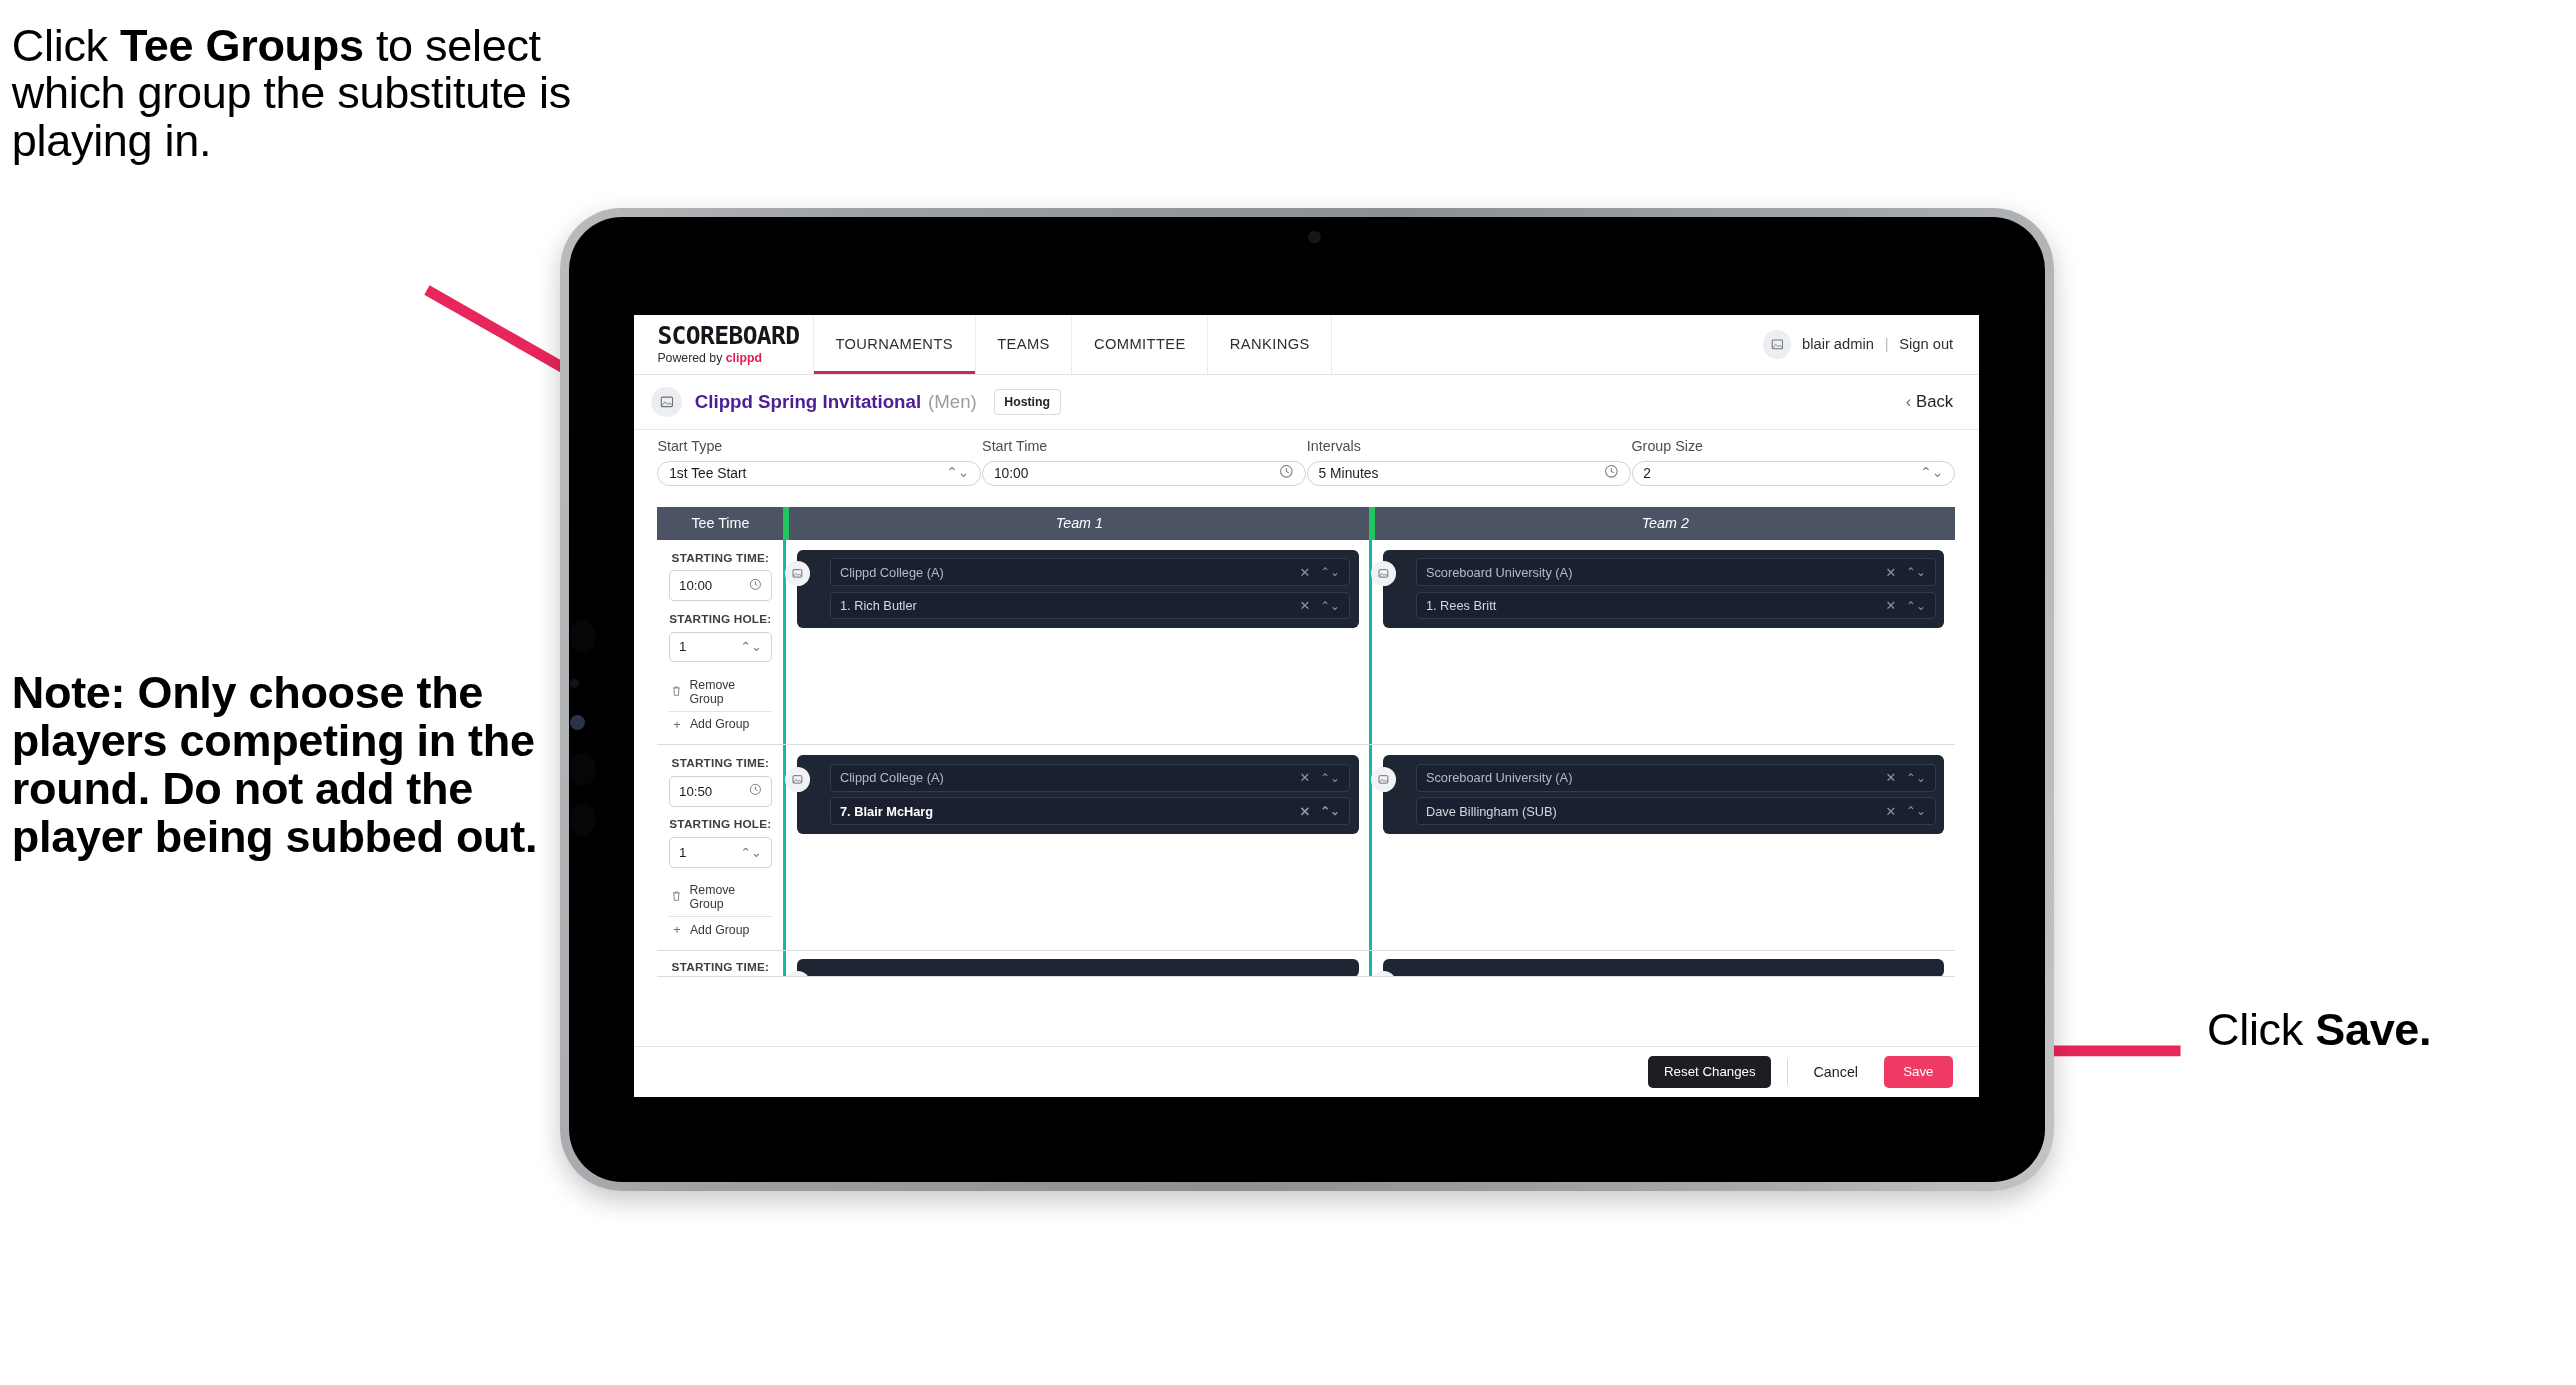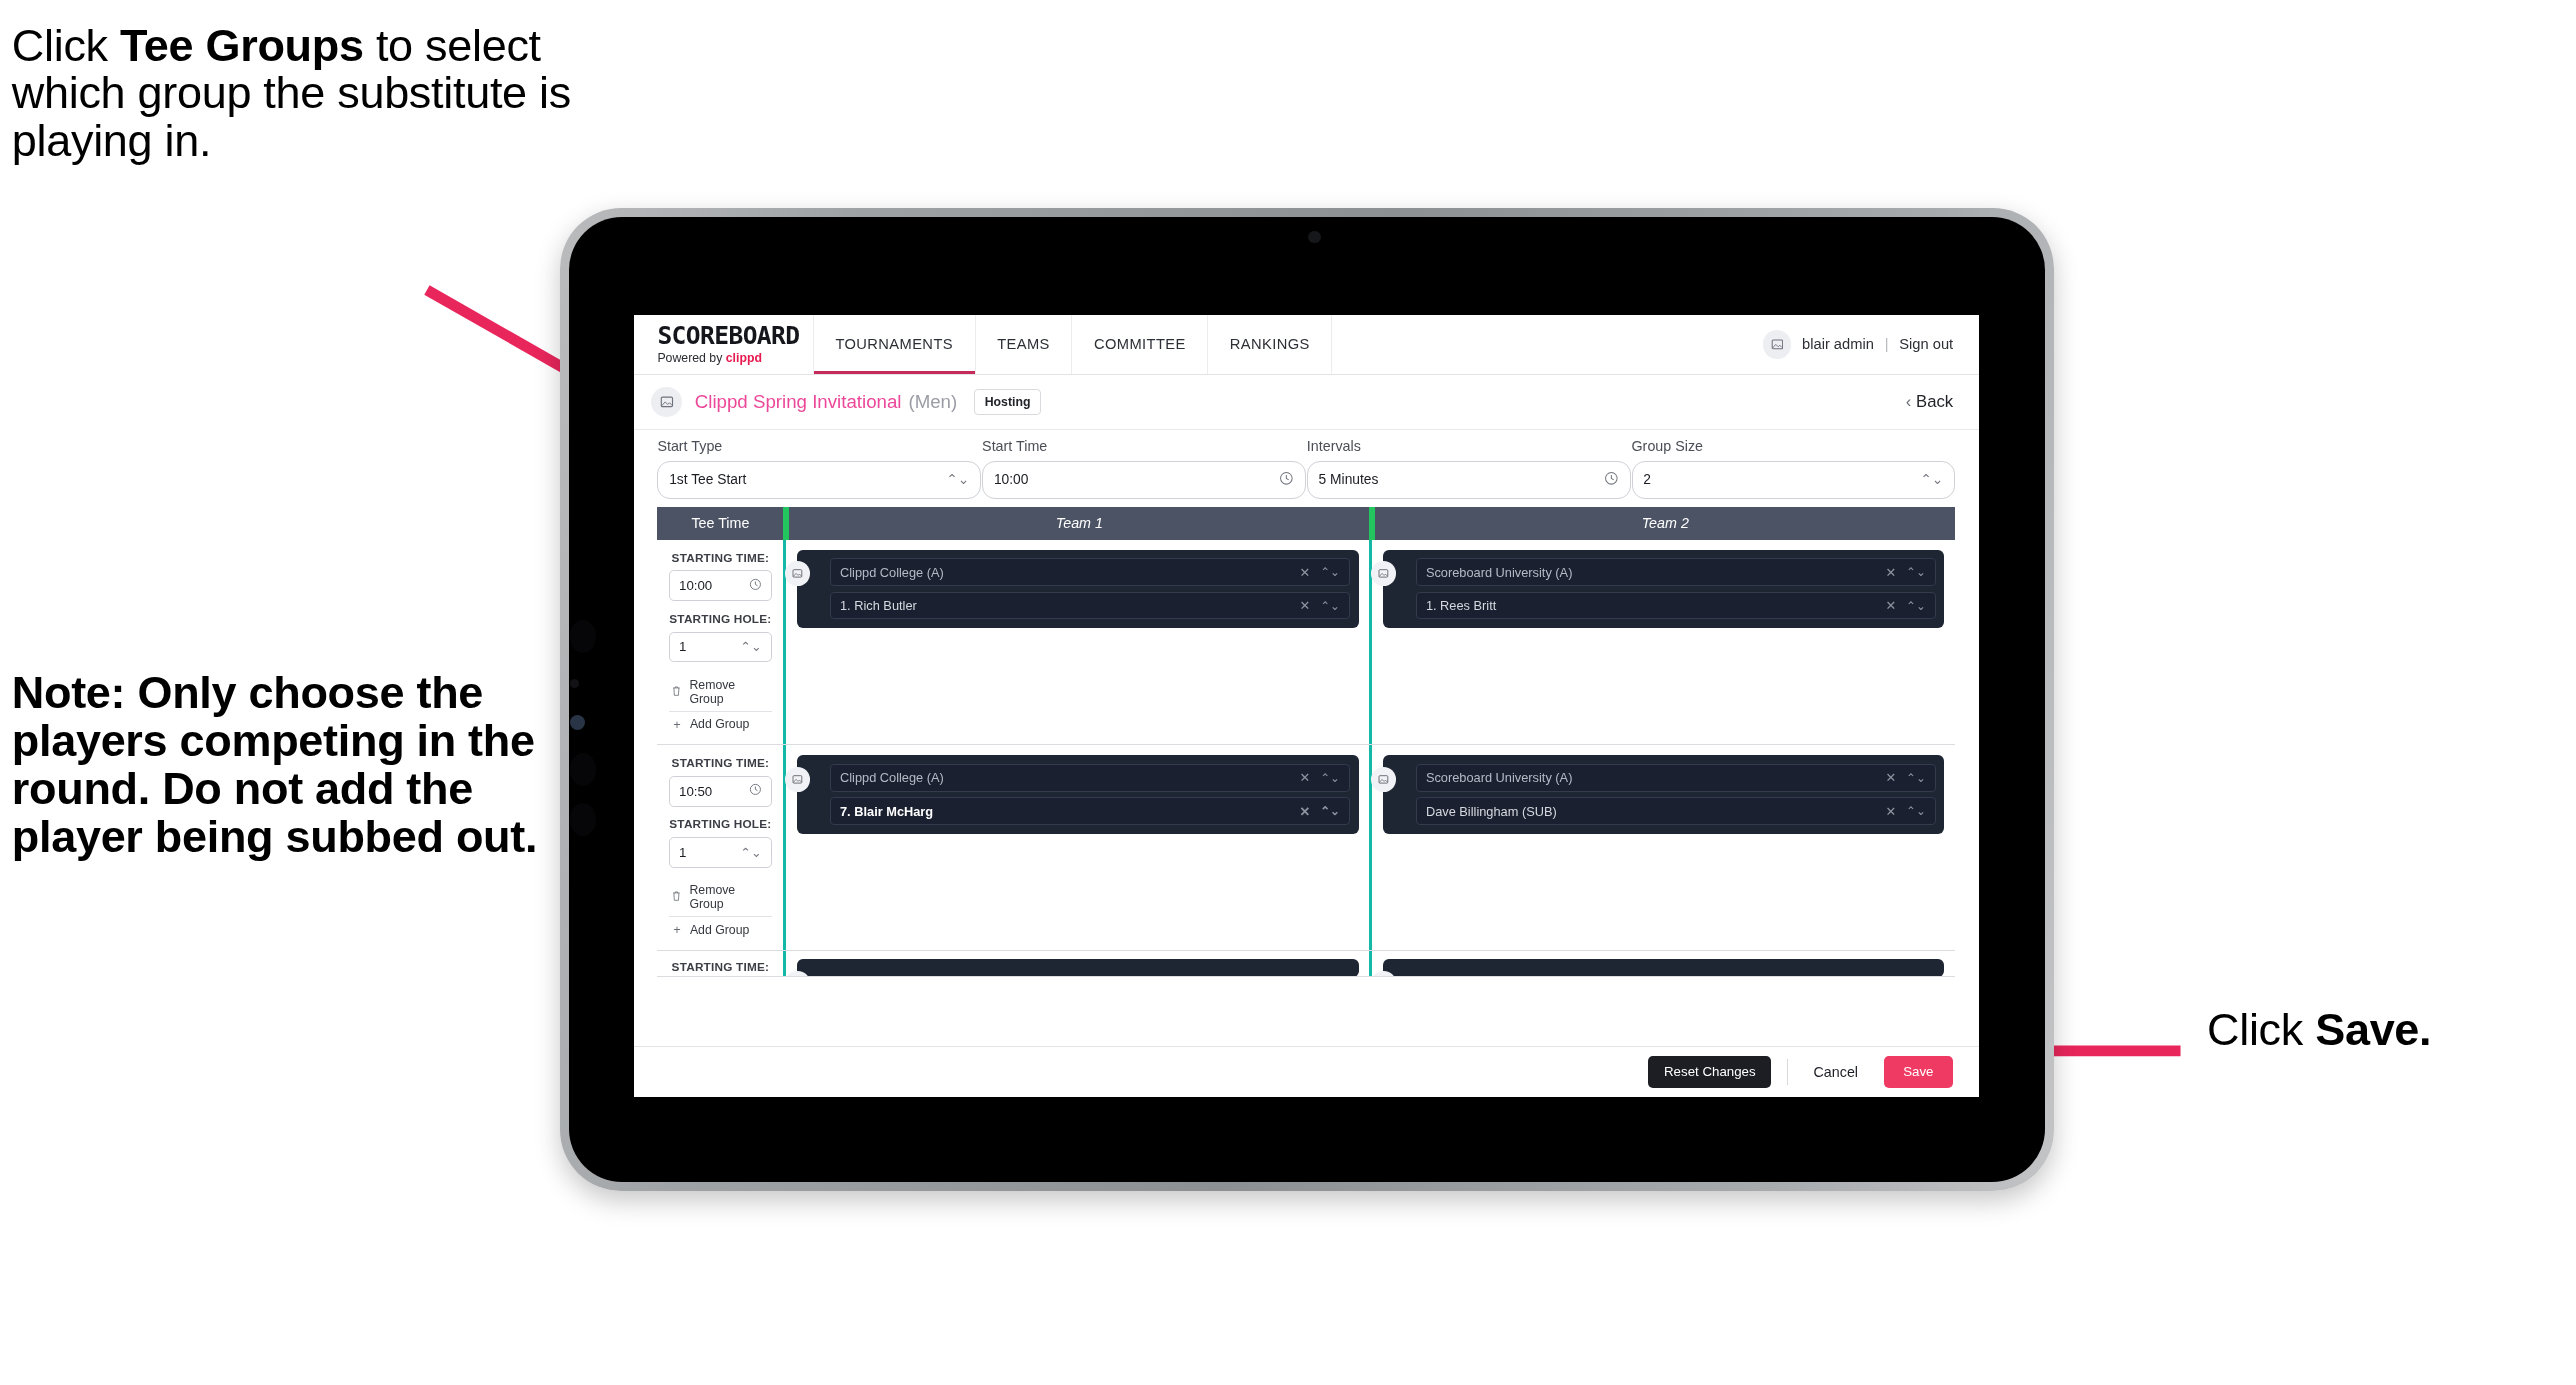--- a/index.html
+++ b/index.html
@@ -108,21 +108,21 @@
 
   
   #subhead {
     height: 55px; flex: 0 0 55px;
     display: flex; align-items: center;
     padding: 0 25.6px 0 17.7px;
     border-bottom: 1px solid #e9e9ec;
     background: #fff;
   }
   #subhead .avatar { width: 30.5px; height: 30.5px; margin-right: 12.8px; }
-  #tourn-name { font-size: 18.7px; color: #ec4899; }
+  #tourn-name { font-size: 18.7px; color: #4c1d95; font-weight: bold; }
   #tourn-gender { font-size: 18.7px; color: #9a9da4; margin-left: 6.9px; }
   #hosting-badge {
     margin-left: 16.7px;
     border: 1px solid #d9dadd; border-radius: 3.9px;
     padding: 4.9px 9.8px; font-size: 12.3px; font-weight: 700; color: #22242a;
     background:#fff;
   }
   #subhead-spacer { flex: 1; }
   #back-link { font-size: 16.7px; color: #22242a; cursor: pointer; }
   #back-link .chev { color: #6b6e76; margin-right: 4.9px; }
@@ -130,21 +130,21 @@
   
   #controls {
     flex: 0 0 77px;
     display: flex; gap: 1px;
     padding: 7.9px 23.6px 0 23.6px;
     background: #fff;
   }
   .ctrl { flex: 1; display: flex; flex-direction: column; }
   .ctrl-label { font-size: 14.3px; color: #4b4e56; margin-bottom: 6.9px; }
   .ctrl-field {
-    height: 38px; border: 1px solid #cfd1d6; border-radius: 13px;
+    height: 25px; border: 1px solid #cfd1d6; border-radius: 13px;
     background: #fff; display: flex; align-items: center;
     padding: 0 10.8px; font-size: 13.8px; color: #1b1d23;
     cursor: pointer;
   }
   .ctrl-field .val { flex: 1; }
   .ctrl-field .ico { color: #73767e; font-size: 13.8px; line-height: 1; }
 
   
   #table-wrap { flex: 1; display: flex; flex-direction: column; overflow: hidden; padding: 0 23.6px 0 23.6px; }
   #thead {

